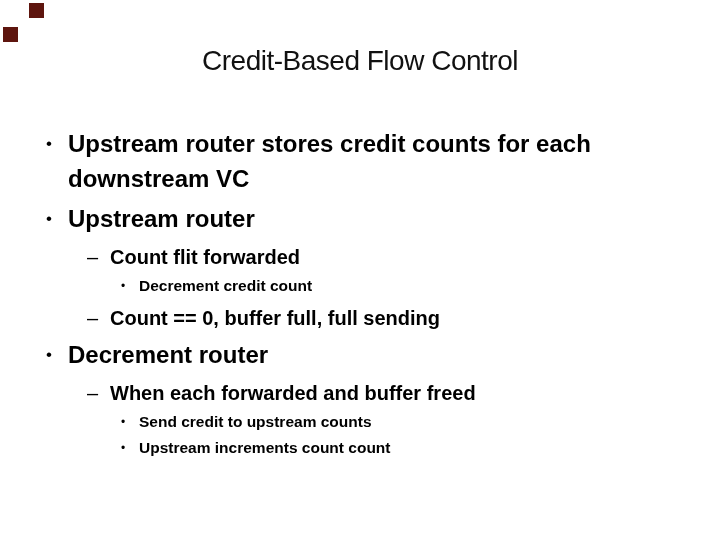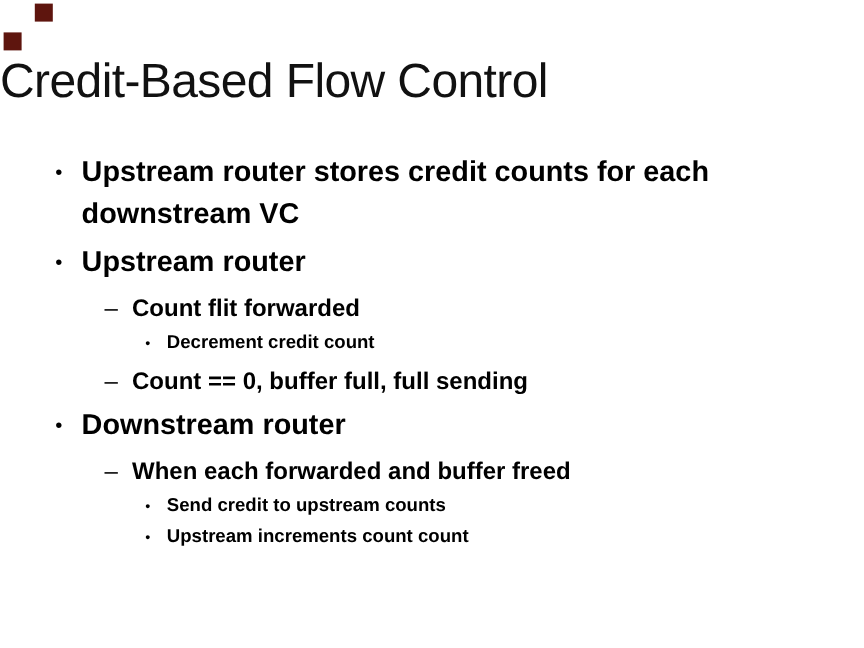--- a/index.html
+++ b/index.html
@@ -23,22 +23,22 @@
     background: #5E150E;
   }
   .sq-top  { left: 29px; top: 3px; }
   .sq-left { left: 3px;  top: 27px; }
   .title {
     position: absolute;
     top: 44px;
     left: 0;
     right: 0;
     margin: 0;
-    text-align: left;
-    font-size: 40px;
+    text-align: center;
+    font-size: 28px;
     font-weight: 400;
     letter-spacing: -0.5px;
     line-height: 1.2;
     color: #111111;
   }
   .content {
     position: absolute;
     top: 126px;
     left: 0;
     right: 10px;
@@ -106,21 +106,21 @@
       <div class="bullet l3">
     <span class="marker">•</span>
     <span class="bullet-text">Decrement credit count</span>
   </div>
       <div class="bullet l2">
     <span class="marker">–</span>
     <span class="bullet-text">Count == 0, buffer full, full sending</span>
   </div>
       <div class="bullet l1">
     <span class="marker">•</span>
-    <span class="bullet-text">Downstream router</span>
+    <span class="bullet-text">Decrement router</span>
   </div>
       <div class="bullet l2">
     <span class="marker">–</span>
     <span class="bullet-text">When each forwarded and buffer freed</span>
   </div>
       <div class="bullet l3">
     <span class="marker">•</span>
     <span class="bullet-text">Send credit to upstream counts</span>
   </div>
       <div class="bullet l3">

